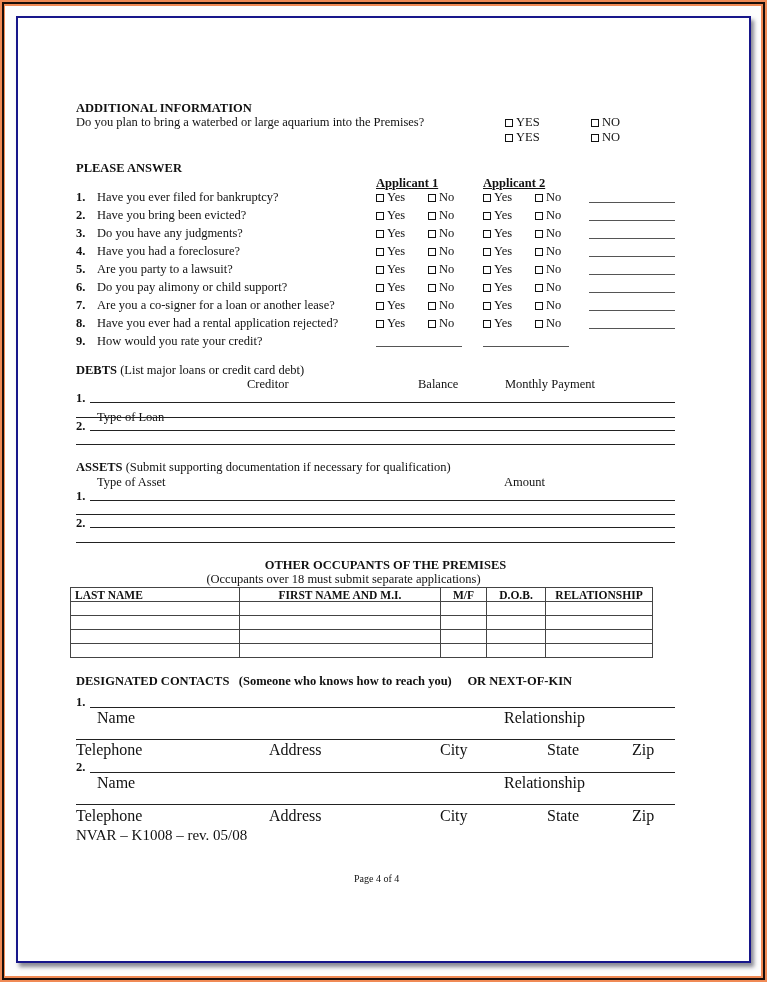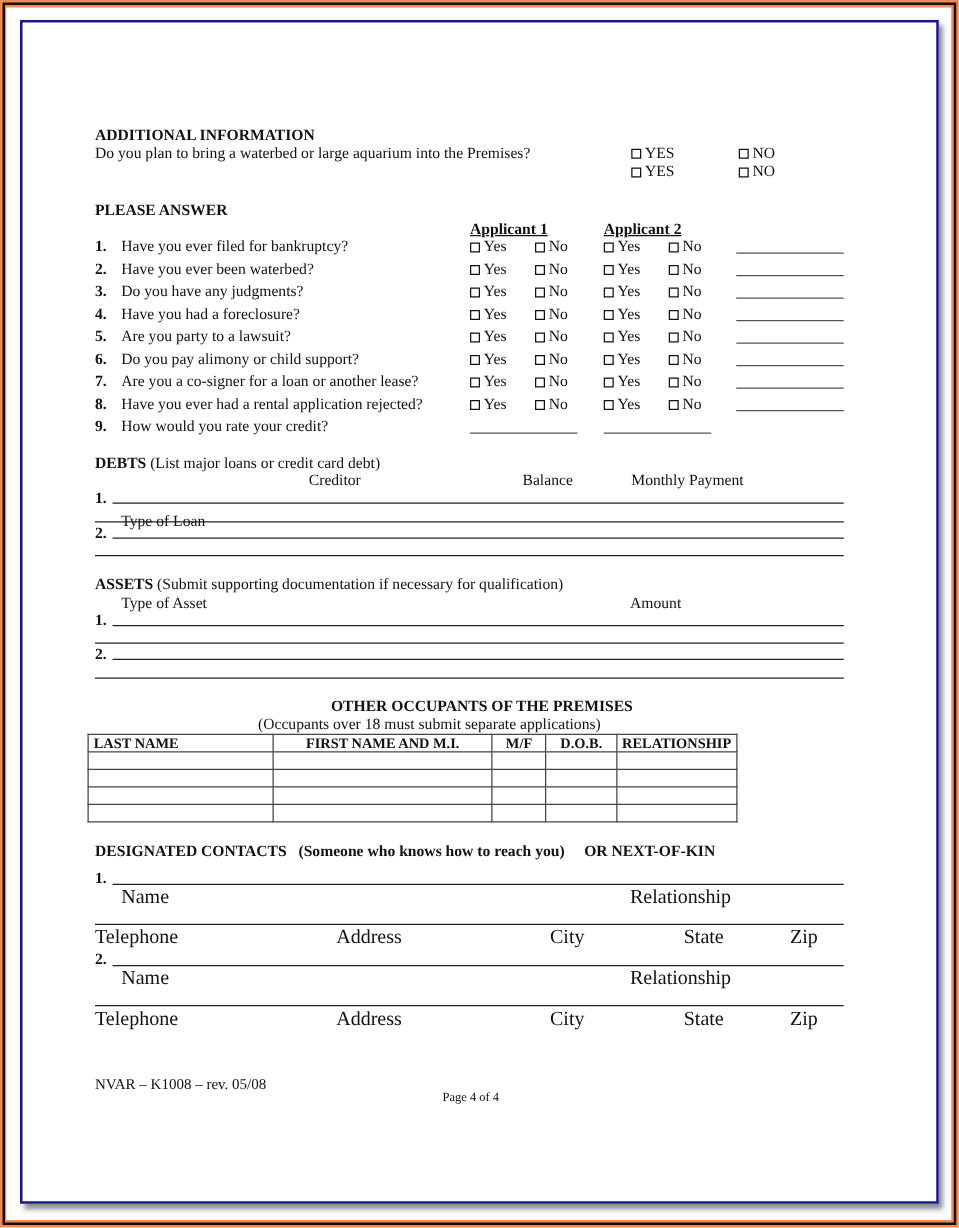--- a/index.html
+++ b/index.html
@@ -26,21 +26,21 @@
   .b { font-weight:bold; }
   .cb {
     display:inline-block; width:8px; height:8px; border:1px solid #111;
     vertical-align:-1px; margin-right:3px; box-sizing:border-box;
   }
   .u { text-decoration:underline; }
   .line { position:absolute; height:0; border-top:1.2px solid #222; }
   .line.thin { border-top:1px solid #555; }
   .tbl {
     position:absolute; border-collapse:collapse;
-    left:52px; top:569px; width:520px;
+    left:52px; top:569px; width:583px;
   }
   .tbl td, .tbl th {
     border:1px solid #444; height:13px; padding:0 4px;
     font-size:11.5px; line-height:12px; font-weight:bold;
   }
   .sm { font-size:16px; }
 </style>
 </head>
 <body>
 
@@ -62,21 +62,21 @@
 
   <div id="qa-rows">
     <div class="abs t b" style="left:58px;top:172px;">1.</div>
     <div class="abs t" style="left:79px;top:172px;">Have you ever filed for bankruptcy?</div>
     <div class="abs t" style="left:358px;top:172px;"><span class="cb"></span><span>Yes</span></div>
     <div class="abs t" style="left:410px;top:172px;"><span class="cb"></span><span>No</span></div>
     <div class="abs t" style="left:465px;top:172px;"><span class="cb"></span><span>Yes</span></div>
     <div class="abs t" style="left:517px;top:172px;"><span class="cb"></span><span>No</span></div>
     <div class="line thin" style="left:571px;top:184px;width:86px;"></div>
     <div class="abs t b" style="left:58px;top:190px;">2.</div>
-    <div class="abs t" style="left:79px;top:190px;">Have you ever been waterbed?</div>
+    <div class="abs t" style="left:79px;top:190px;">Have you bring been evicted?</div>
     <div class="abs t" style="left:358px;top:190px;"><span class="cb"></span><span>Yes</span></div>
     <div class="abs t" style="left:410px;top:190px;"><span class="cb"></span><span>No</span></div>
     <div class="abs t" style="left:465px;top:190px;"><span class="cb"></span><span>Yes</span></div>
     <div class="abs t" style="left:517px;top:190px;"><span class="cb"></span><span>No</span></div>
     <div class="line thin" style="left:571px;top:202px;width:86px;"></div>
     <div class="abs t b" style="left:58px;top:208px;">3.</div>
     <div class="abs t" style="left:79px;top:208px;">Do you have any judgments?</div>
     <div class="abs t" style="left:358px;top:208px;"><span class="cb"></span><span>Yes</span></div>
     <div class="abs t" style="left:410px;top:208px;"><span class="cb"></span><span>No</span></div>
     <div class="abs t" style="left:465px;top:208px;"><span class="cb"></span><span>Yes</span></div>
@@ -207,15 +207,15 @@
   <div class="line" style="left:72px;top:754px;width:585px;"></div>
   <div class="abs sm" style="left:79px;top:756px;">Name</div>
   <div class="abs sm" style="left:486px;top:756px;">Relationship</div>
   <div class="line" style="left:58px;top:786px;width:599px;"></div>
   <div class="abs sm" style="left:58px;top:789px;">Telephone</div>
   <div class="abs sm" style="left:251px;top:789px;">Address</div>
   <div class="abs sm" style="left:422px;top:789px;">City</div>
   <div class="abs sm" style="left:529px;top:789px;">State</div>
   <div class="abs sm" style="left:614px;top:789px;">Zip</div>
 
-  <div class="abs" style="left:58px;top:842px;font-size:12px;">NVAR – K1008 – rev. 05/08</div>
+  <div class="abs" style="left:58px;top:809px;font-size:15px;">NVAR – K1008 – rev. 05/08</div>
   <div class="abs" style="left:336px;top:855px;font-size:10px;">Page 4 of 4</div>
 </div>
 
 </body></html>

